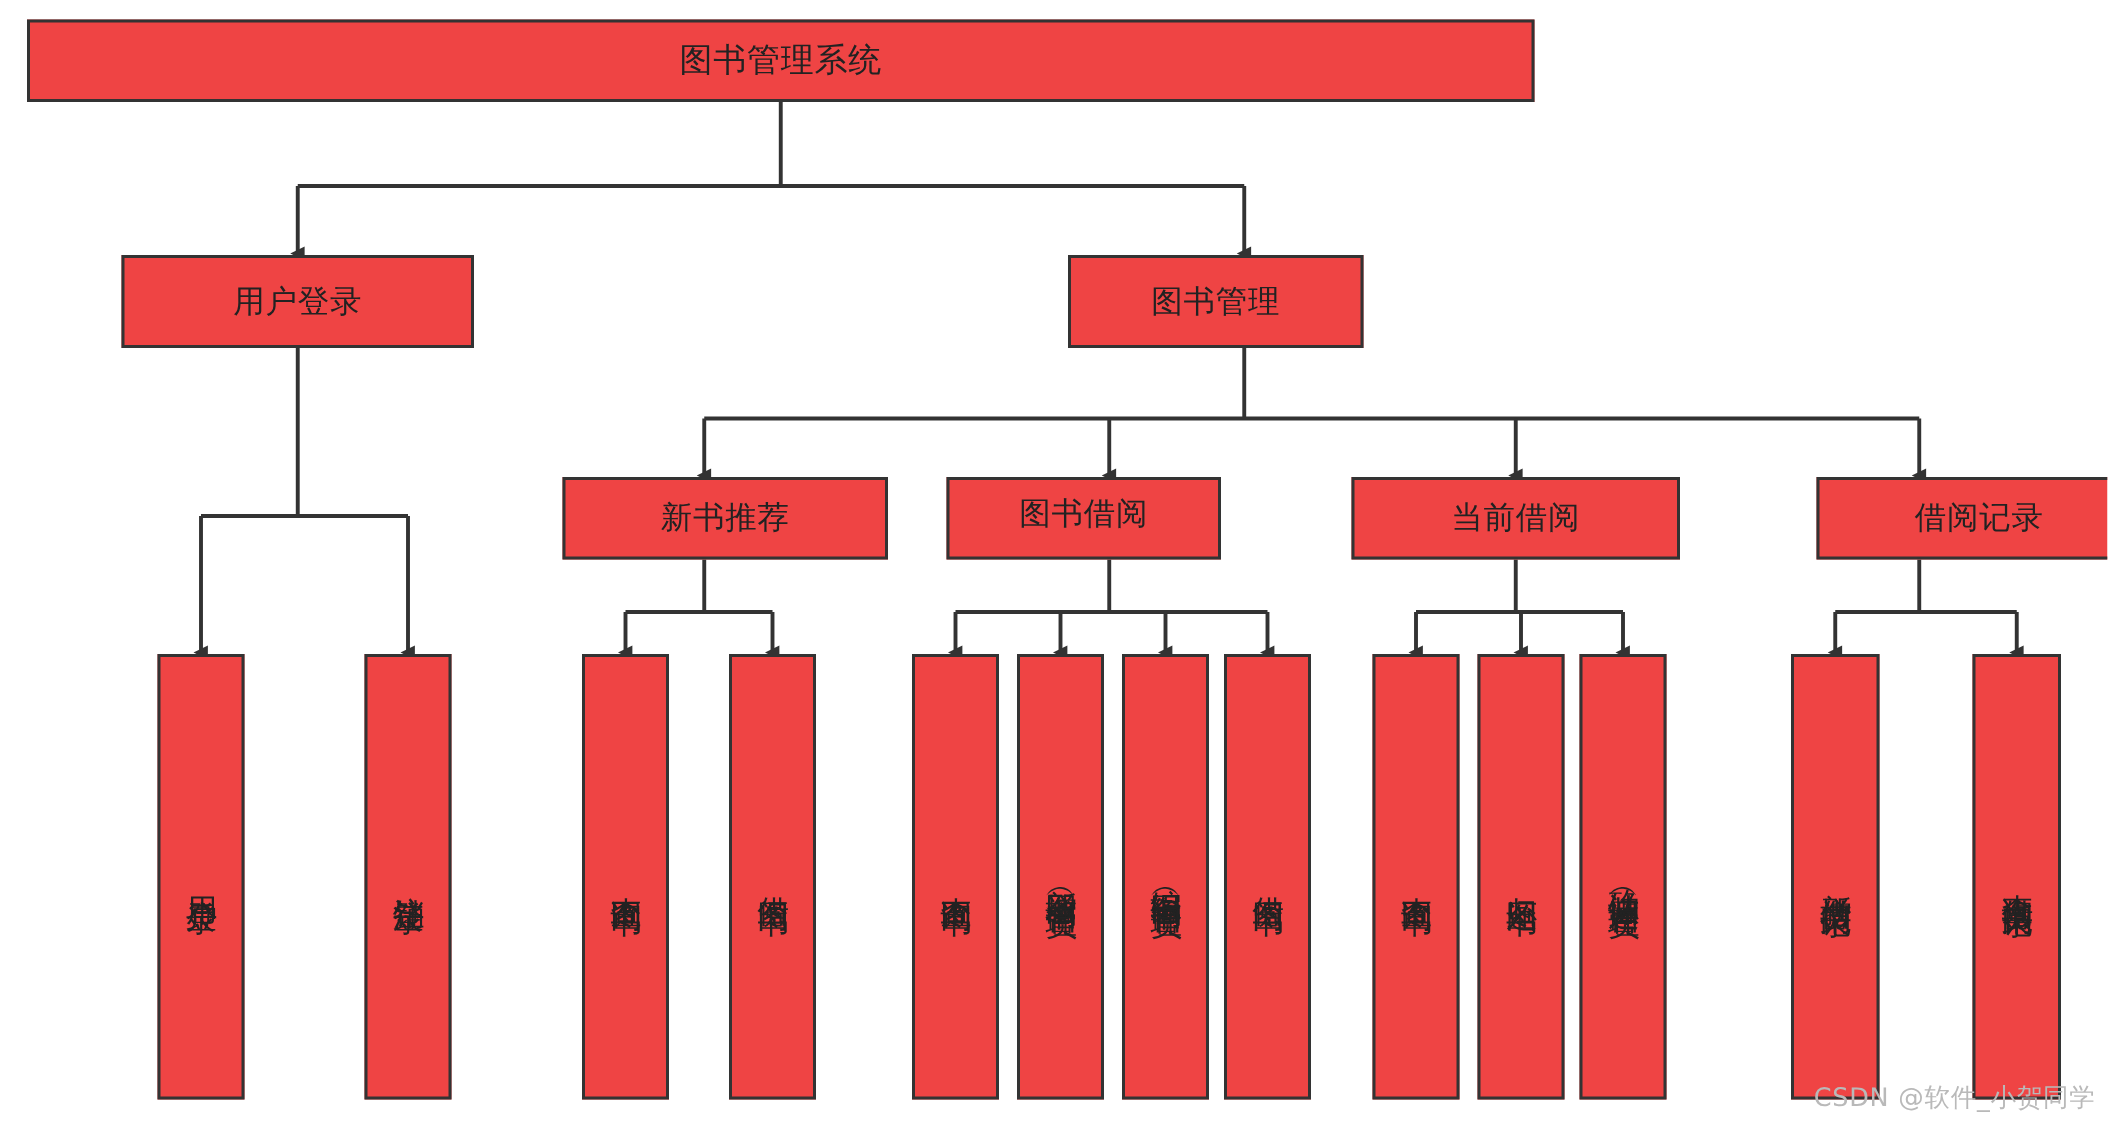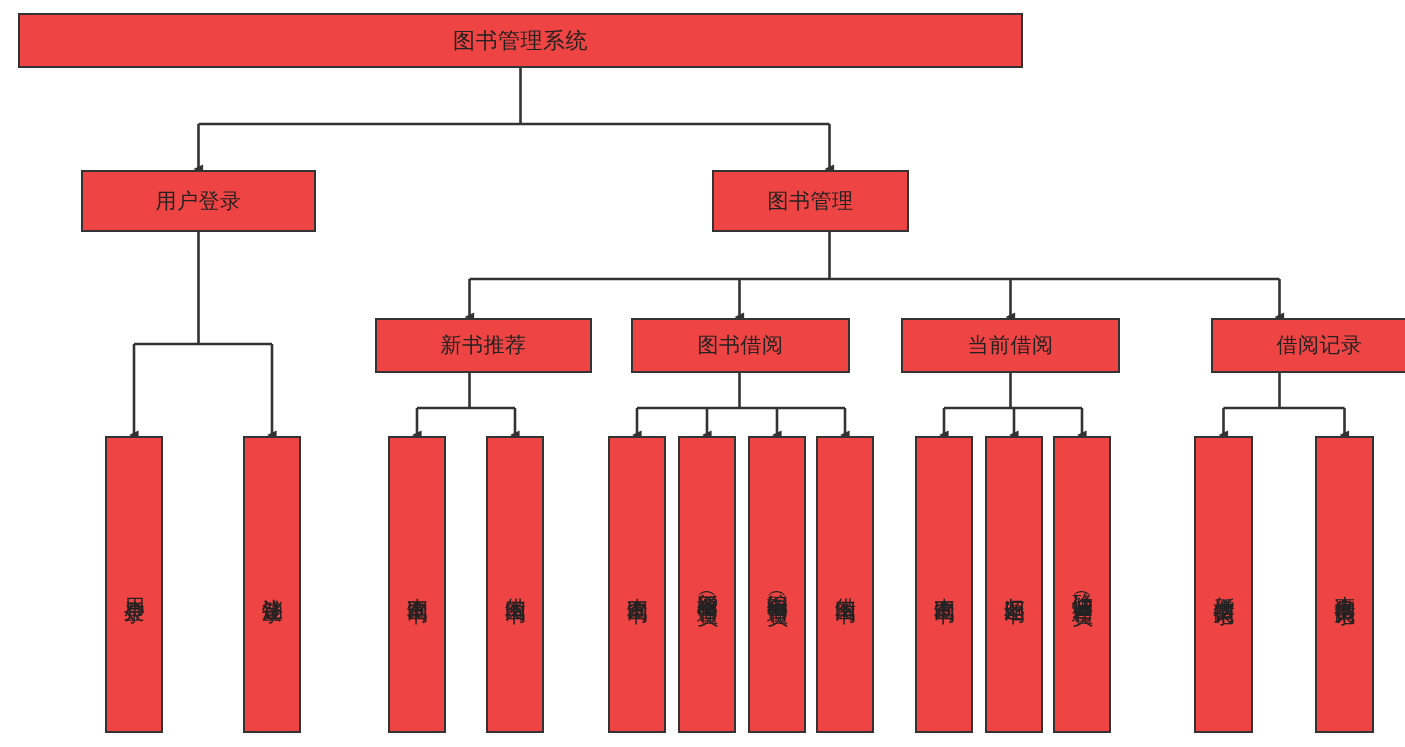--- a/index.html
+++ b/index.html
@@ -129,21 +129,21 @@
       </div>
       <div class="node horiz" style="left: 81px; top: 170px; width: 235px; height: 62px;">
         <span class="node-label">用户登录</span>
       </div>
       <div class="node horiz" style="left: 712px; top: 170px; width: 197px; height: 62px;">
         <span class="node-label">图书管理</span>
       </div>
       <div class="node horiz" style="left: 361px; top: 318px; width: 217px; height: 55px; margin-left: 14px;">
         <span class="node-label">新书推荐</span>
       </div>
-      <div class="node horiz" style="left: 631px; top: 318px; width: 219px; height: 55px;">
+      <div class="node horiz" style="left: 631px; top: 318px; width: 183px; height: 55px; font-family: Liberation Mono, monospace;">
         <span class="node-label">图书借阅</span>
       </div>
       <div class="node horiz" style="left: 901px; top: 318px; width: 219px; height: 55px;">
         <span class="node-label">当前借阅</span>
       </div>
       <div class="node horiz" style="left: 1211px; top: 318px; width: 217px; height: 55px;">
         <span class="node-label">借阅记录</span>
       </div>
       <div class="node vert" style="left: 105px; top: 436px; width: 58px; height: 297px;">
         <span class="node-label">用户登录</span>
@@ -179,13 +179,14 @@
         <span class="node-label">确认归还（管理员）</span>
       </div>
       <div class="node vert" style="left: 1194px; top: 436px; width: 59px; height: 297px;">
         <span class="node-label">新增借阅记录</span>
       </div>
       <div class="node vert" style="left: 1315px; top: 436px; width: 59px; height: 297px;">
         <span class="node-label">查询借阅记录</span>
       </div>
     </div>
 
+  <div id="watermark">CSDN @软件_小贺同学</div>
 </div>
 
 </body></html>

